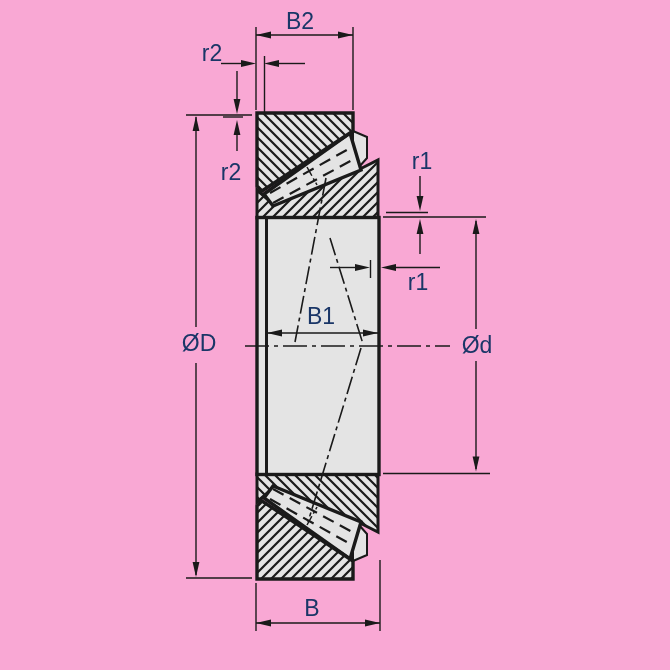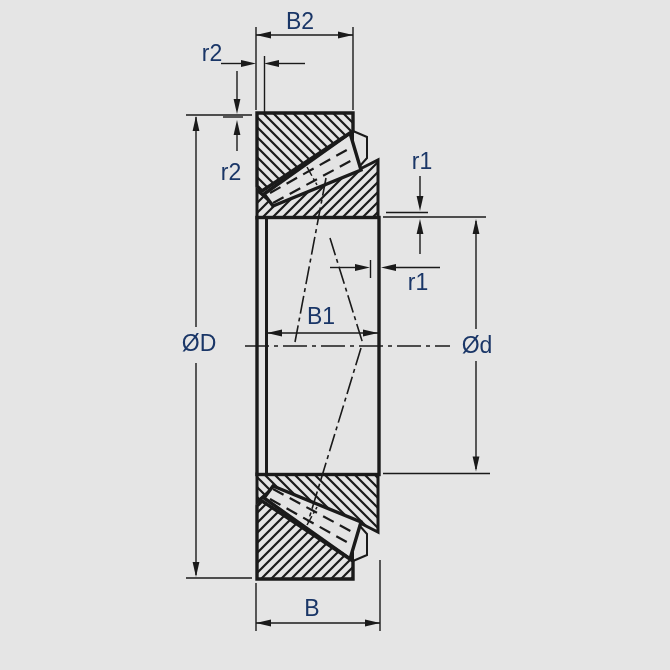--- a/index.html
+++ b/index.html
@@ -7,21 +7,21 @@
     padding: 0;
     background: #ffffff;
     width: 670px;
     height: 670px;
     overflow: hidden;
   }
   .stage {
     position: relative;
     width: 670px;
     height: 670px;
-    background: #e5e5e5;
+    background: #f9a8d4;
   }
   svg { display: block; }
   .dim-label {
     font-family: "Liberation Sans", "DejaVu Sans", sans-serif;
     font-size: 23px;
     fill: #1a3667;
   }
   .thin { stroke: #1a1a1a; stroke-width: 1.4; fill: none; }
   .arrow { fill: #1a1a1a; stroke: none; }
 </style>

